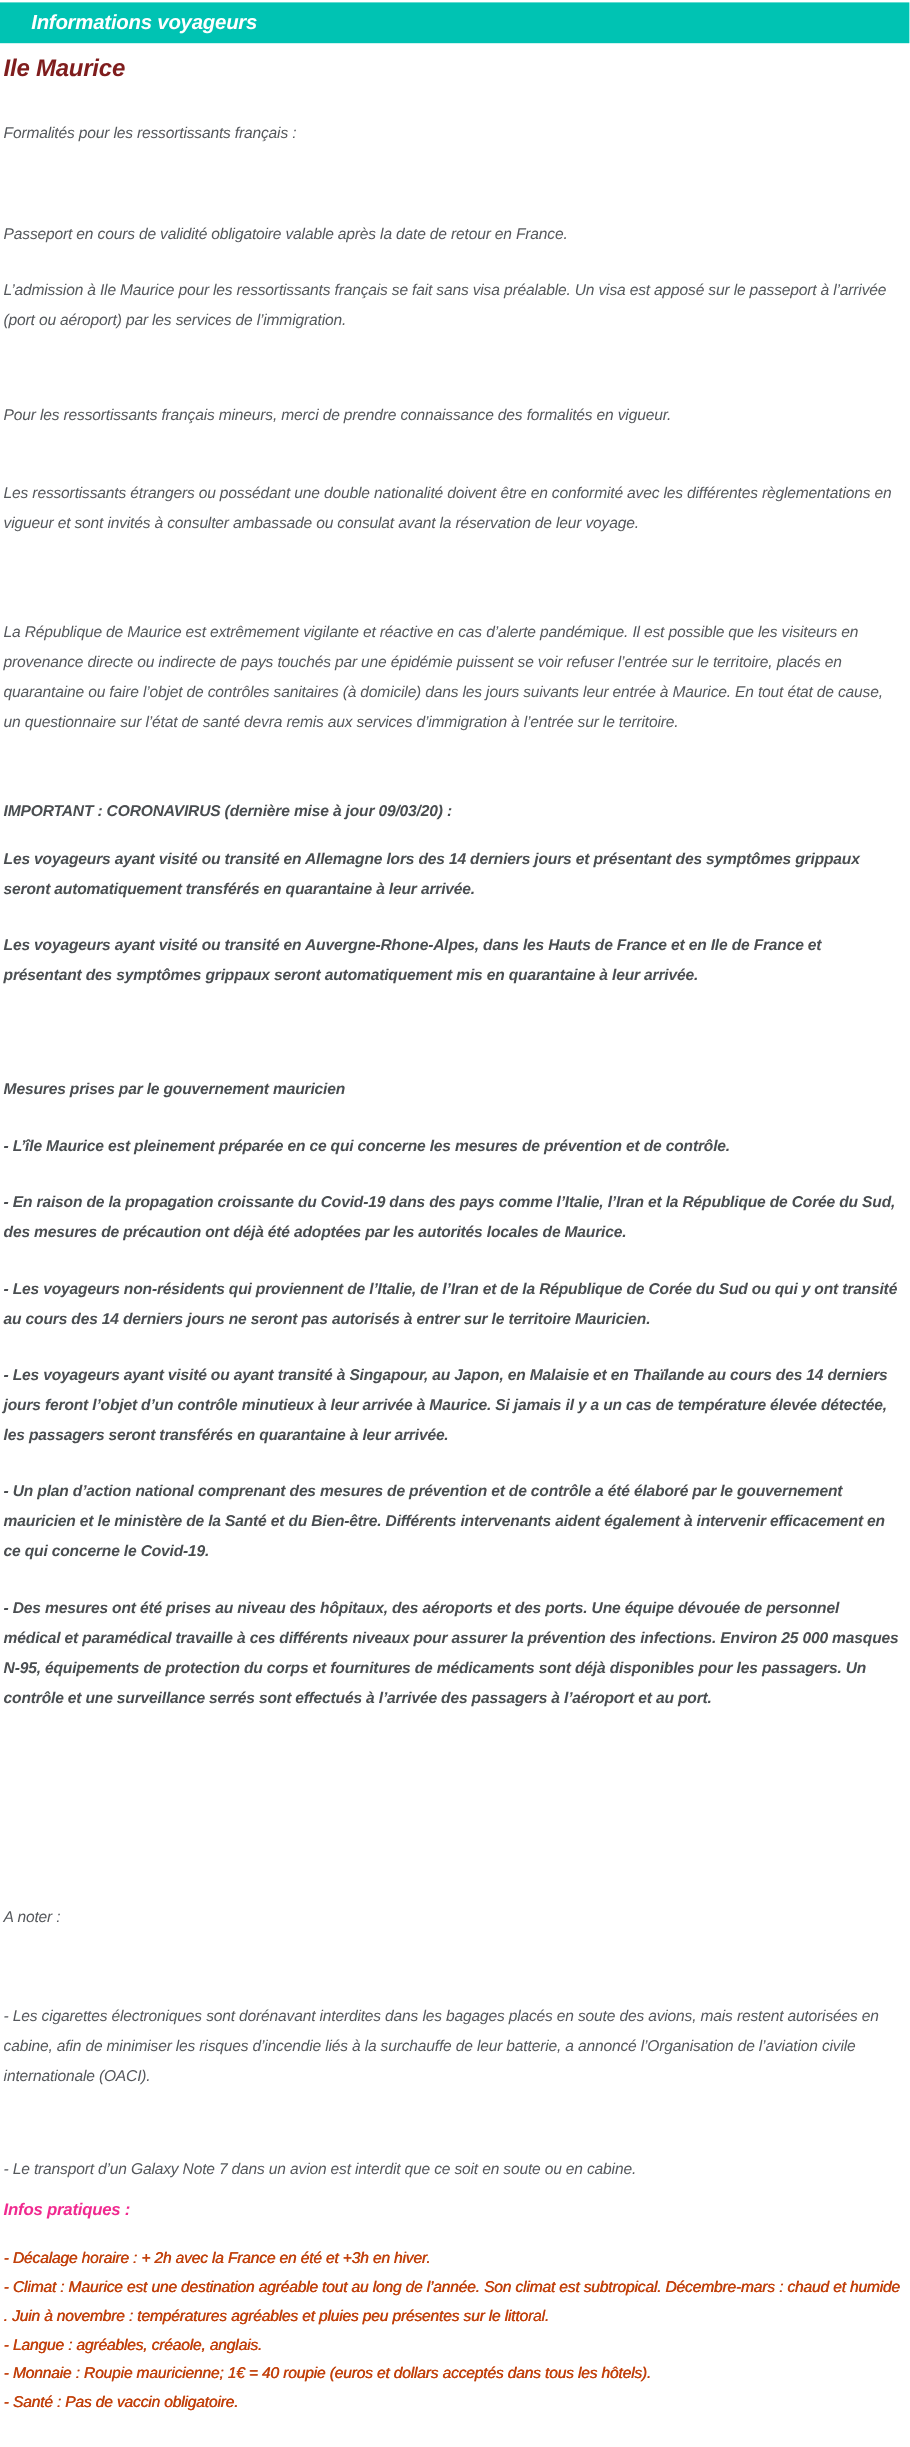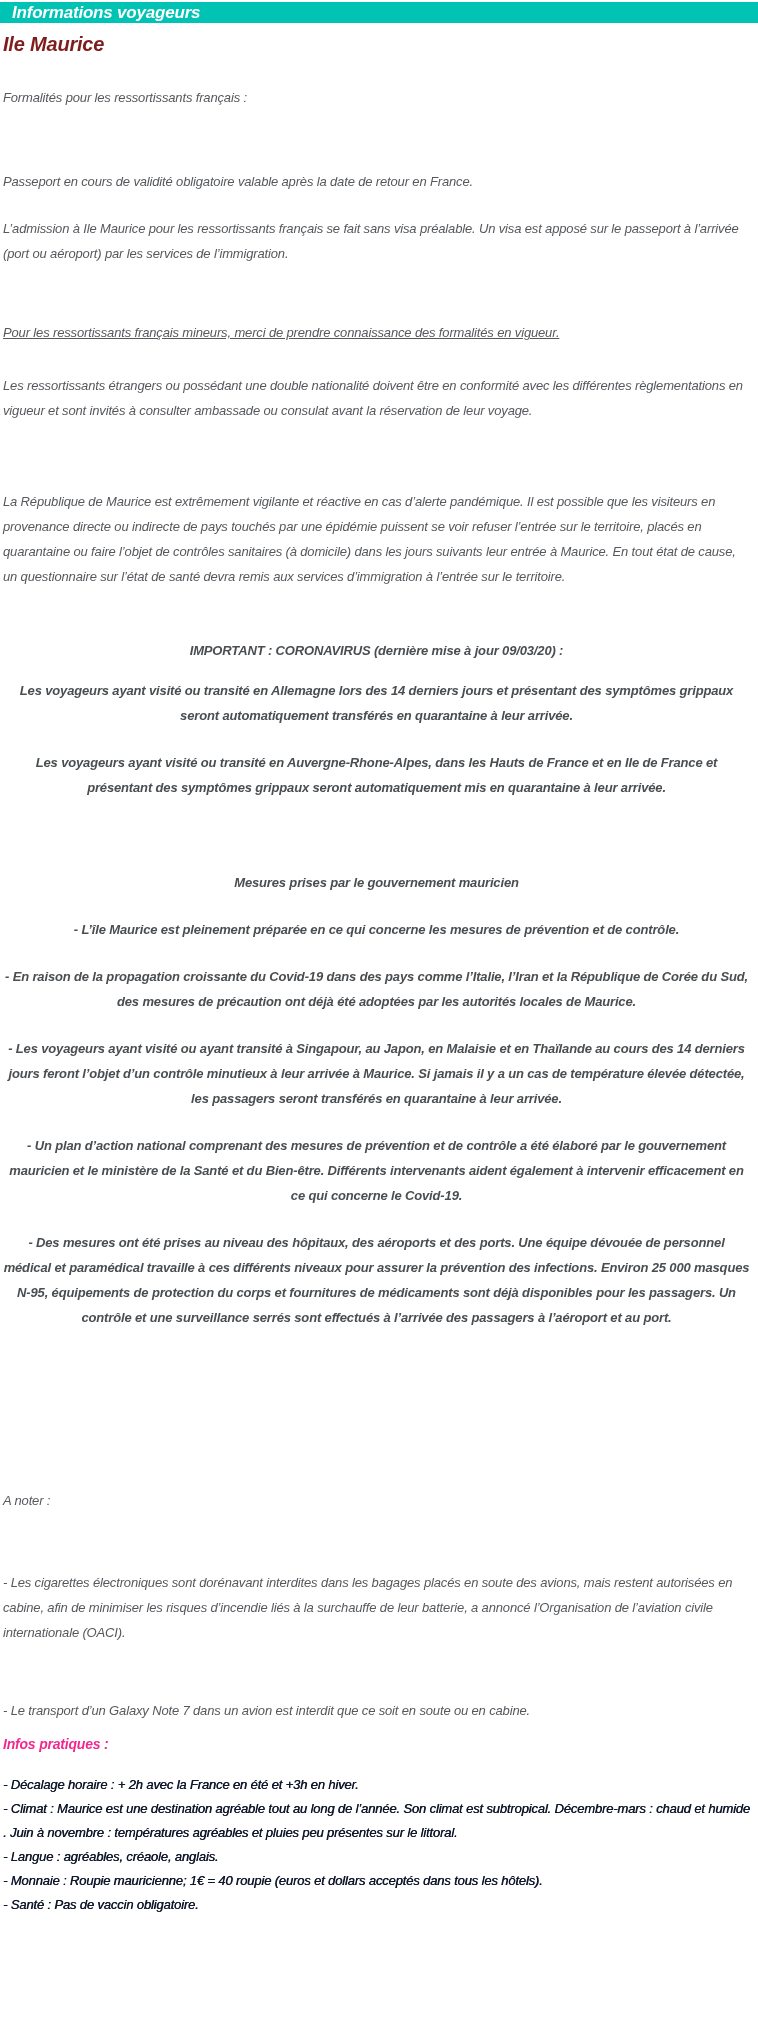--- a/index.html
+++ b/index.html
@@ -8,25 +8,25 @@
     width: 758px;
     height: 2039px;
     overflow: hidden;
     background: #ffffff;
     font-family: "Liberation Sans", sans-serif;
   }
 
   
   .topbar {
     margin-top: 2px;
-    height: 21px;
+    height: 34px;
     background: #00C3B3;
     display: flex;
     align-items: center;
-    padding: 0 12px;
+    padding: 0 26px;
   }
   .topbar-title {
     color: #ffffff;
     font-size: 17px;
     font-weight: 700;
     font-style: italic;
     letter-spacing: -0.2px;
   }
 
   .content {
@@ -53,33 +53,33 @@
     font-size: 14px;
     line-height: 26px;
     font-weight: 700;
     font-style: italic;
     margin: 0 0 16px 0;
     letter-spacing: -0.2px;
   }
 
   p { margin: 0 0 22px 0; }
 
-  .bold { font-weight: 700; color: #4A4E51; text-align: center; }
+  .bold { font-weight: 700; color: #4A4E51; }
 
   
   .tight {
     margin: 0;
     line-height: 24px;
-    color: #0f172a;
+    color: #c2410c;
     text-shadow: 0.4px 0 0 currentColor;
   }
 
   .mb8   { margin-bottom: 8px; }
   .mb15  { margin-bottom: 15px; }
-  .mb40  { margin-bottom: 28px; text-decoration: underline; }
+  .mb40  { margin-bottom: 40px; }
   .mb49  { margin-bottom: 49px; }
   .mb51  { margin-bottom: 66px; }
   .mb53  { margin-bottom: 53px; }
   .mb54  { margin-bottom: 54px; }
   .mb57  { margin-bottom: 57px; }
   .mb59  { margin-bottom: 59px; margin-top: 28px; }
   .mb70  { margin-bottom: 70px; }
   .mb158 { margin-bottom: 158px; }
 </style>
 </head>
@@ -101,20 +101,21 @@
   <p class="mb51">Les ressortissants étrangers ou possédant une double nationalité doivent être en conformité avec les différentes règlementations en vigueur et sont invités à consulter ambassade ou consulat avant la réservation de leur voyage.</p>
   <p class="mb49">La République de Maurice est extrêmement vigilante et réactive en cas d’alerte pandémique. Il est possible que les visiteurs en provenance directe ou indirecte de pays touchés par une épidémie puissent se voir refuser l’entrée sur le territoire, placés en quarantaine ou faire l’objet de contrôles sanitaires (à domicile) dans les jours suivants leur entrée à Maurice. En tout état de cause, un questionnaire sur l’état de santé devra remis aux services d’immigration à l’entrée sur le territoire.</p>
 
   <p class="bold mb15">IMPORTANT : CORONAVIRUS (dernière mise à jour 09/03/20) :</p>
   <p class="bold">Les voyageurs ayant visité ou transité en Allemagne lors des 14 derniers jours et présentant des symptômes grippaux seront automatiquement transférés en quarantaine à leur arrivée.</p>
   <p class="bold mb70">Les voyageurs ayant visité ou transité en Auvergne-Rhone-Alpes, dans les Hauts de France et en Ile de France et présentant des symptômes grippaux seront automatiquement mis en quarantaine à leur arrivée.</p>
 
   <p class="bold">Mesures prises par le gouvernement mauricien</p>
   <p class="bold">- L’île Maurice est pleinement préparée en ce qui concerne les mesures de prévention et de contrôle.</p>
   <p class="bold">- En raison de la propagation croissante du Covid-19 dans des pays comme l’Italie, l’Iran et la République de Corée du Sud, des mesures de précaution ont déjà été adoptées par les autorités locales de Maurice.</p>
+  <p class="bold">- Les voyageurs non-résidents qui proviennent de l’Italie, de l’Iran et de la République de Corée du Sud ou qui y ont transité au cours des 14 derniers jours ne seront pas autorisés à entrer sur le territoire Mauricien.</p>
   <p class="bold">- Les voyageurs ayant visité ou ayant transité à Singapour, au Japon, en Malaisie et en Thaïlande au cours des 14 derniers jours feront l’objet d’un contrôle minutieux à leur arrivée à Maurice. Si jamais il y a un cas de température élevée détectée, les passagers seront transférés en quarantaine à leur arrivée.</p>
   <p class="bold">- Un plan d’action national comprenant des mesures de prévention et de contrôle a été élaboré par le gouvernement mauricien et le ministère de la Santé et du Bien-être. Différents intervenants aident également à intervenir efficacement en ce qui concerne le Covid-19.</p>
   <p class="bold mb158">- Des mesures ont été prises au niveau des hôpitaux, des aéroports et des ports. Une équipe dévouée de personnel médical et paramédical travaille à ces différents niveaux pour assurer la prévention des infections. Environ 25 000 masques N-95, équipements de protection du corps et fournitures de médicaments sont déjà disponibles pour les passagers. Un contrôle et une surveillance serrés sont effectués à l’arrivée des passagers à l’aéroport et au port.</p>
 
   <p class="mb57">A noter :</p>
   <p class="mb53">- Les cigarettes électroniques sont dorénavant interdites dans les bagages placés en soute des avions, mais restent autorisées en cabine, afin de minimiser les risques d’incendie liés à la surchauffe de leur batterie, a annoncé l’Organisation de l’aviation civile internationale (OACI).</p>
   <p class="mb8">- Le transport d’un Galaxy Note 7 dans un avion est interdit que ce soit en soute ou en cabine.</p>
 
   <h2 class="infos-title">Infos pratiques :</h2>
   <p class="tight">- Décalage horaire : + 2h avec la France en été et +3h en hiver.</p>

